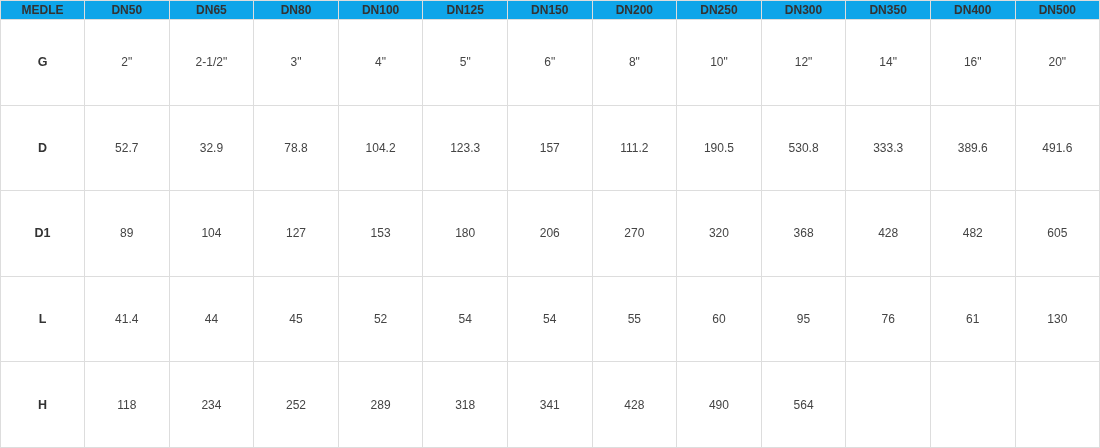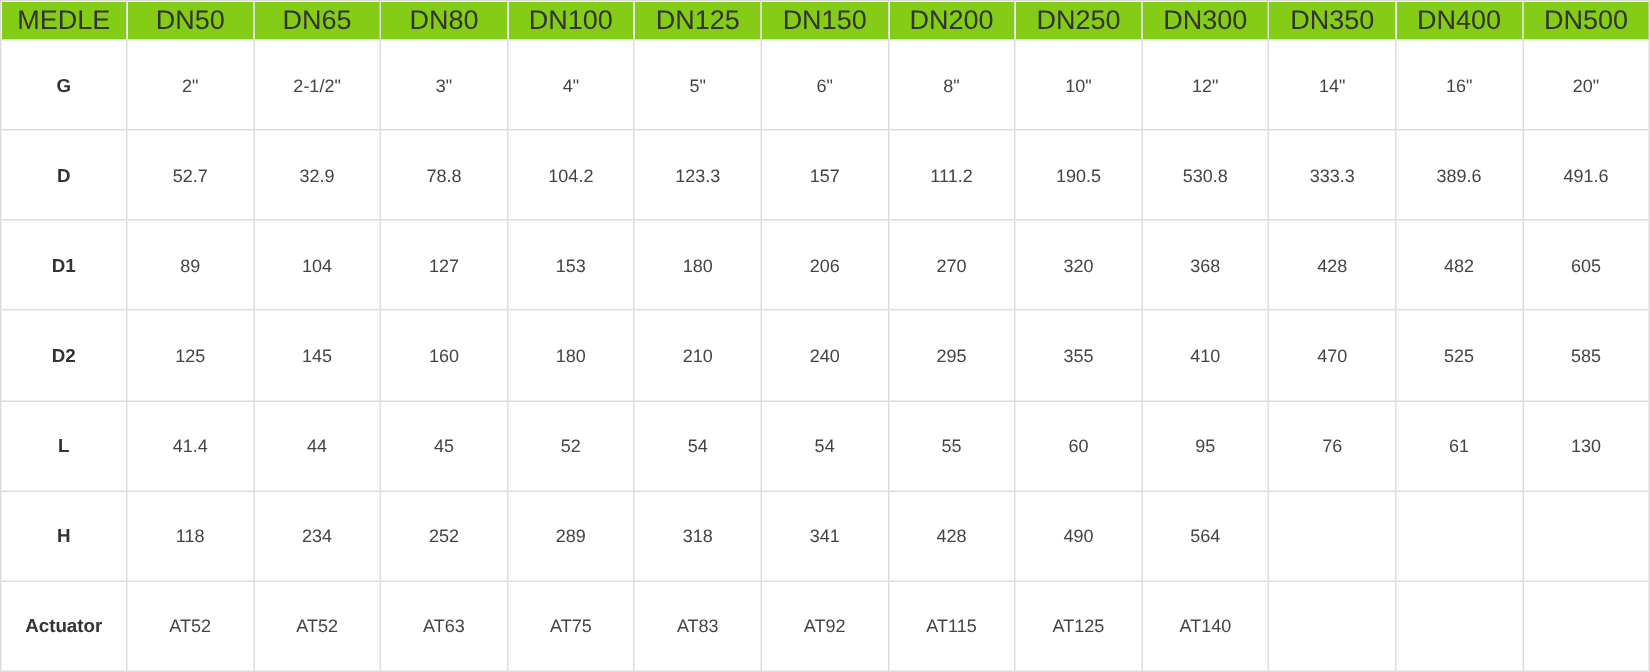--- a/index.html
+++ b/index.html
@@ -33,24 +33,24 @@
     vertical-align: middle;
     font-size: 12px;
     font-weight: normal;
     color: #444444;
     padding: 2px 1px;
     overflow: hidden;
     white-space: nowrap;
   }
   
   table.spec-table thead th {
-    font-weight: normal;
+    font-weight: bold;
     color: #333333;
-    font-size: 18px;
-    background: #84cc16;
+    font-size: 12px;
+    background: #0ea5e9;
   }
   
   table.spec-table tbody th.rowhead {
     font-weight: bold;
     color: #333333;
     font-size: 12.5px;
     background: #ffffff;
   }
   col.c-first { width: 84px; }
   col.c-rest  { width: 84.6px; }
@@ -145,35 +145,20 @@
         <td>180</td>
         <td>206</td>
         <td>270</td>
         <td>320</td>
         <td>368</td>
         <td>428</td>
         <td>482</td>
         <td>605</td>
       </tr>
       <tr>
-        <th class="rowhead">D2</th>
-        <td>125</td>
-        <td>145</td>
-        <td>160</td>
-        <td>180</td>
-        <td>210</td>
-        <td>240</td>
-        <td>295</td>
-        <td>355</td>
-        <td>410</td>
-        <td>470</td>
-        <td>525</td>
-        <td>585</td>
-      </tr>
-      <tr>
         <th class="rowhead">L</th>
         <td>41.4</td>
         <td>44</td>
         <td>45</td>
         <td>52</td>
         <td>54</td>
         <td>54</td>
         <td>55</td>
         <td>60</td>
         <td>95</td>
@@ -189,30 +174,15 @@
         <td>289</td>
         <td>318</td>
         <td>341</td>
         <td>428</td>
         <td>490</td>
         <td>564</td>
         <td class="empty-cell"></td>
         <td class="empty-cell"></td>
         <td class="empty-cell"></td>
       </tr>
-      <tr>
-        <th class="rowhead">Actuator</th>
-        <td>AT52</td>
-        <td>AT52</td>
-        <td>AT63</td>
-        <td>AT75</td>
-        <td>AT83</td>
-        <td>AT92</td>
-        <td>AT115</td>
-        <td>AT125</td>
-        <td>AT140</td>
-        <td class="empty-cell"></td>
-        <td class="empty-cell"></td>
-        <td class="empty-cell"></td>
-      </tr>
     </tbody>
   </table>
 </div>
 
 </body></html>

